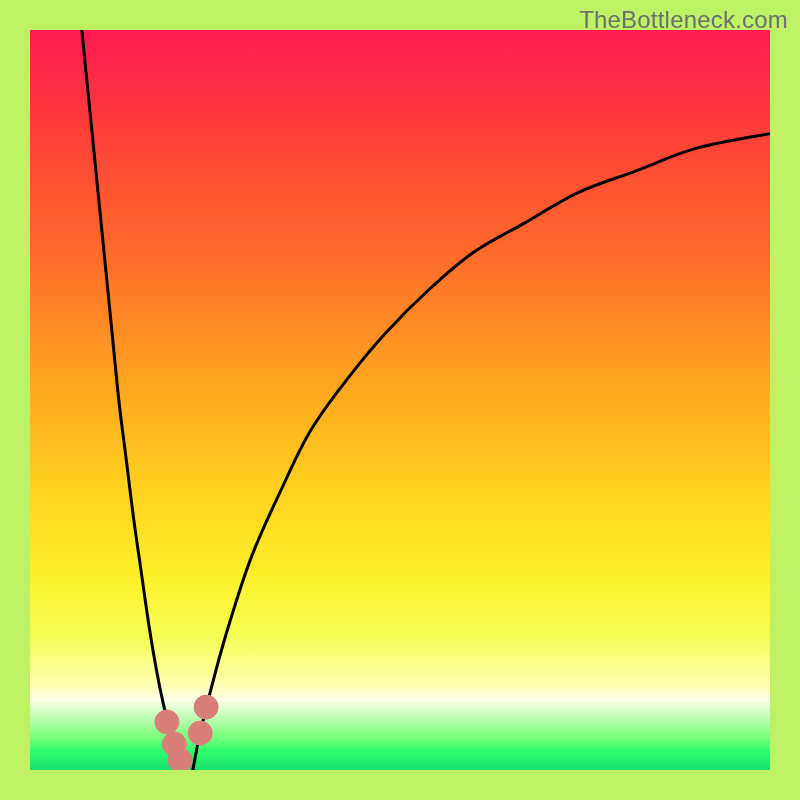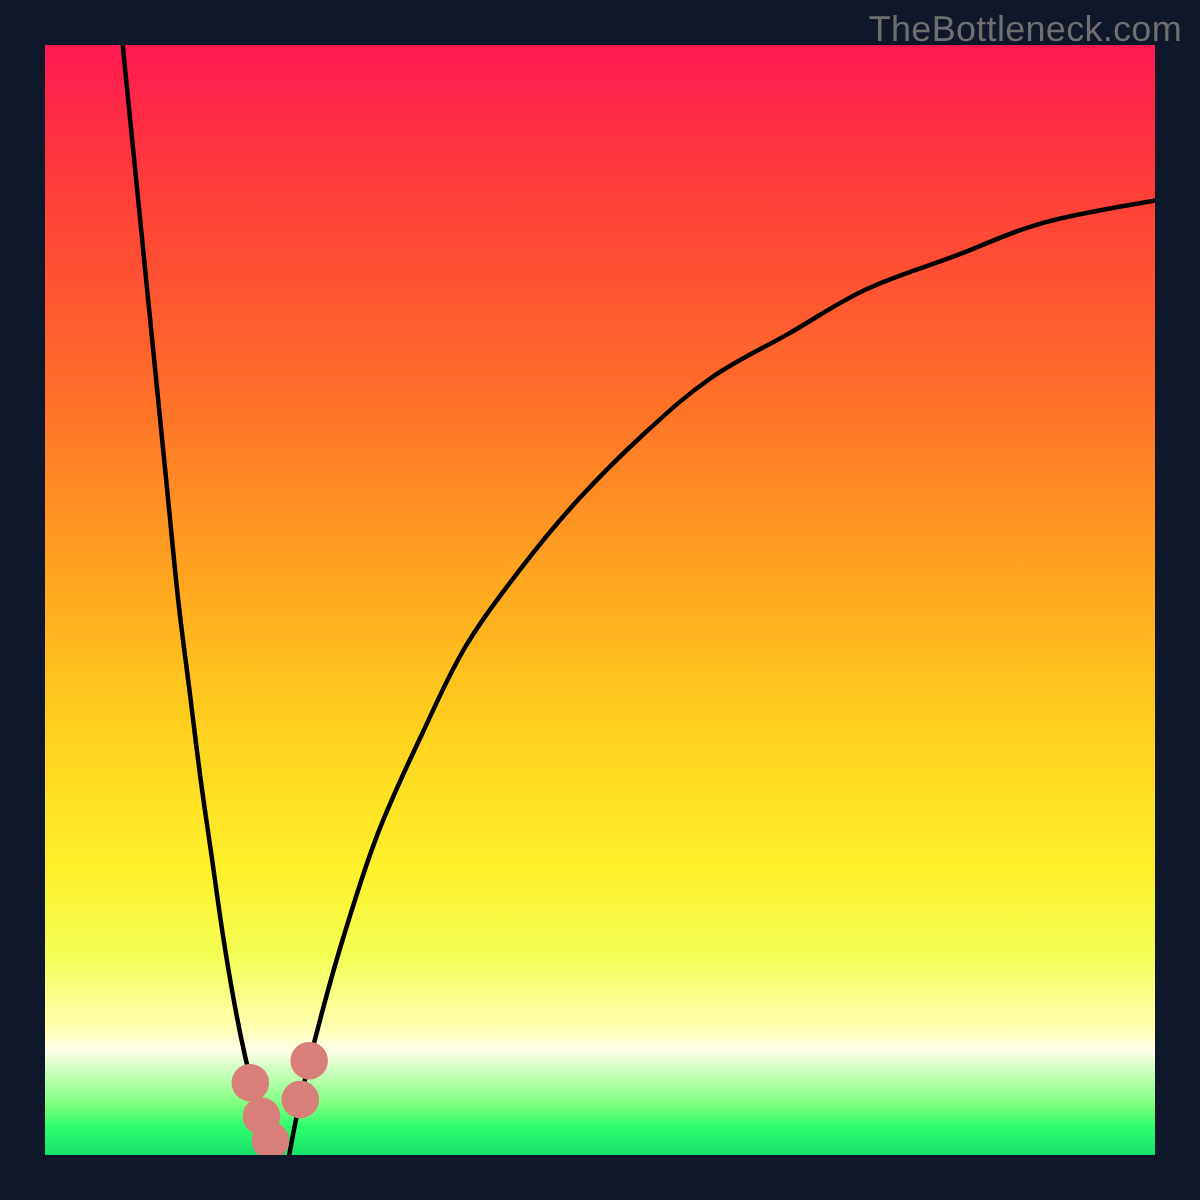--- a/index.html
+++ b/index.html
@@ -7,21 +7,21 @@
     padding: 0;
     width: 800px;
     height: 800px;
     overflow: hidden;
     background: #000;
     font-family: Arial, Helvetica, sans-serif;
   }
   .frame {
     position: absolute;
     inset: 0;
-    background: #0f172a;
+    background: #bef264;
   }
   .plot {
     position: absolute;
     left: 30px;
     top: 30px;
     width: 740px;
     height: 740px;
     overflow: hidden;
   }
   .gradient {

